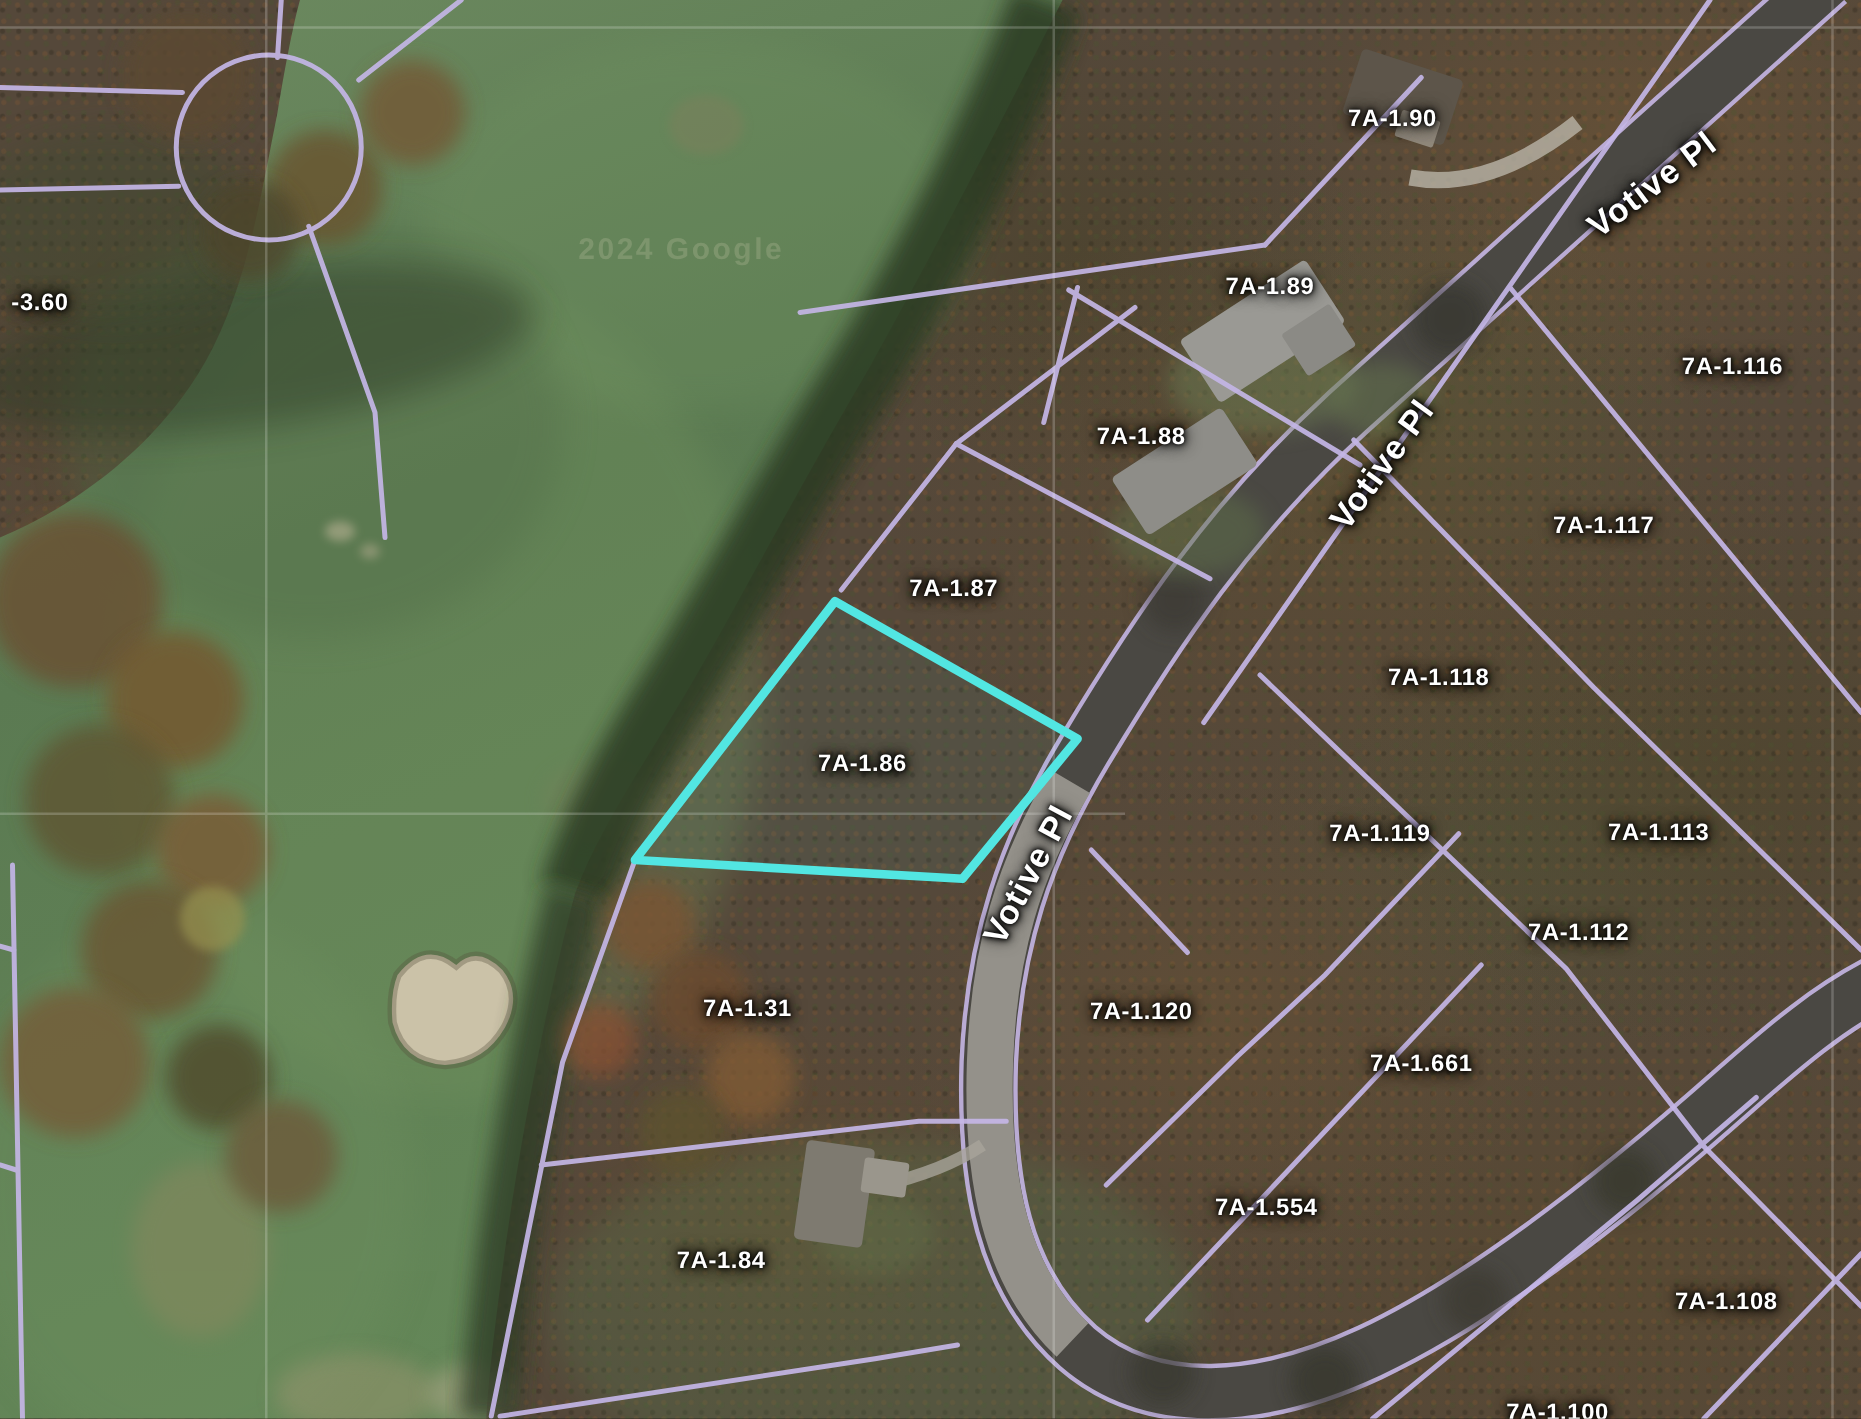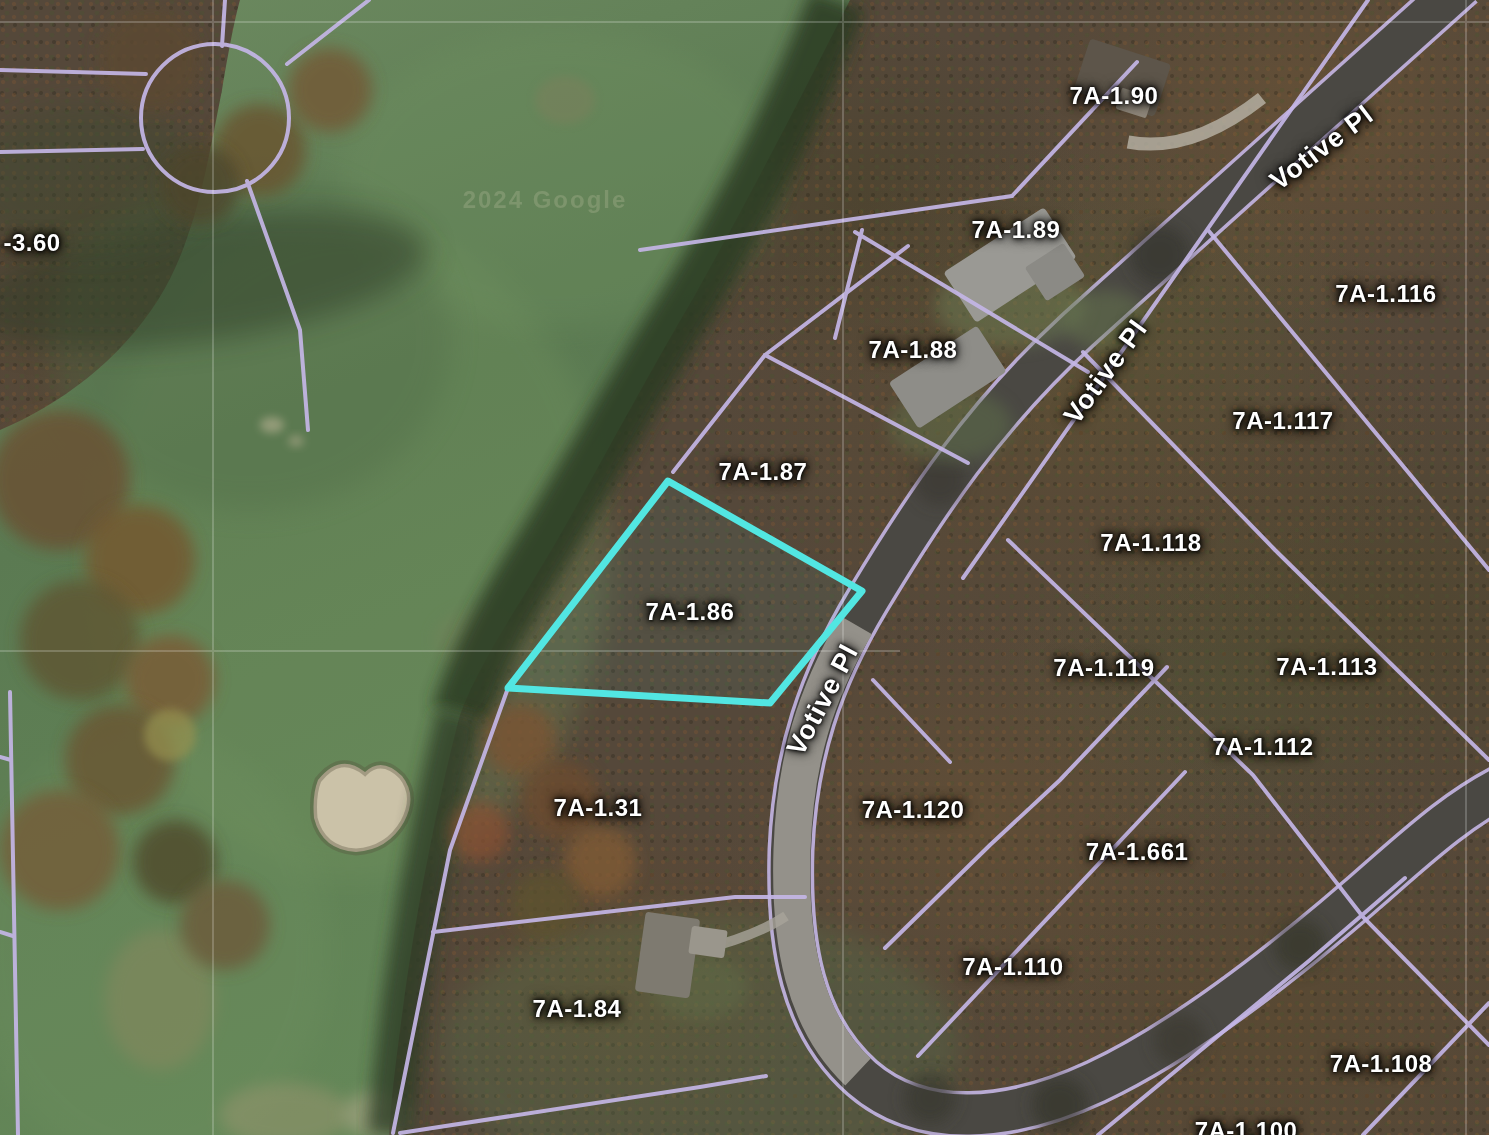--- a/index.html
+++ b/index.html
@@ -28,21 +28,21 @@
     background-image:
       radial-gradient(circle at 3px 4px, rgba(150,96,50,.26) 0 1.6px, transparent 2.6px),
       radial-gradient(circle at 7px 2px, rgba(72,88,46,.3) 0 1.8px, transparent 2.8px),
       radial-gradient(circle at 2px 8px, rgba(40,36,24,.34) 0 1.5px, transparent 2.5px);
     background-size:11px 13px,15px 11px,13px 17px;
   }
   svg#overlay{position:absolute;left:0;top:0;}
   
   .plabel{
     position:absolute;transform:translate(-50%,-50%);
-    font-weight:700;font-size:24px;letter-spacing:.5px;color:#fff;white-space:nowrap;
+    font-weight:700;font-size:19px;letter-spacing:.5px;color:#fff;white-space:nowrap;
     text-shadow:0 0 3px #000,0 0 6px #000,0 1px 10px rgba(0,0,0,.95),0 0 14px rgba(0,0,0,.7);
   }
   .street-label{
     position:absolute;transform:translate(-50%,-50%);
     font-weight:700;font-size:27px;letter-spacing:1px;color:#fff;white-space:nowrap;
     text-shadow:0 0 3px #000,0 0 5px #000,0 1px 8px rgba(0,0,0,.95),0 0 14px rgba(0,0,0,.8);
   }
   .watermark{
     position:absolute;transform:translate(-50%,-50%);
     font-weight:700;font-size:24px;color:rgba(215,210,182,.22);letter-spacing:2px;white-space:nowrap;
@@ -204,21 +204,21 @@
   <div class="plabel" style="left: 1263px; top: 421px; margin-left: 20px;">7A-1.117</div>
   <div class="plabel" style="left: 763px; top: 472px;">7A-1.87</div>
   <div class="plabel" style="left: 1151px; top: 543px;">7A-1.118</div>
   <div class="plabel" style="left: 690px; top: 612px; text-align: center;">7A-1.86</div>
   <div class="plabel" style="left: 1104px; top: 668px;">7A-1.119</div>
   <div class="plabel" style="left: 1327px; top: 667px;">7A-1.113</div>
   <div class="plabel" style="left: 1263px; top: 747px;">7A-1.112</div>
   <div class="plabel" style="left: 598px; top: 808px;">7A-1.31</div>
   <div class="plabel" style="left: 913px; top: 810px;">7A-1.120</div>
   <div class="plabel" style="left: 1137px; top: 852px;">7A-1.661</div>
-  <div class="plabel" style="left: 1013px; top: 967px;">7A-1.110</div>
+  <div class="plabel" style="left: 1013px; top: 967px;">7A-1.554</div>
   <div class="plabel" style="left: 577px; top: 1009px;">7A-1.84</div>
-  <div class="plabel" style="left: 1381px; top: 1042px; margin-top: 22px;">7A-1.108</div>
+  <div class="plabel" style="left: 1381px; top: 1042px;">7A-1.108</div>
   <div class="plabel" style="left: 1246px; top: 1131px;">7A-1.100</div>
 
   <div class="street-label" style="left: 1322px; top: 148px; transform: translate(-50%, -50%) rotate(-37deg);">Votive Pl</div>
   <div class="street-label" style="left: 1106px; top: 372px; transform: translate(-50%, -50%) rotate(-54deg);">Votive Pl</div>
   <div class="street-label" style="left: 823px; top: 700px; transform: translate(-50%, -50%) rotate(-62deg);">Votive Pl</div>
 </div>
 
 </body></html>

